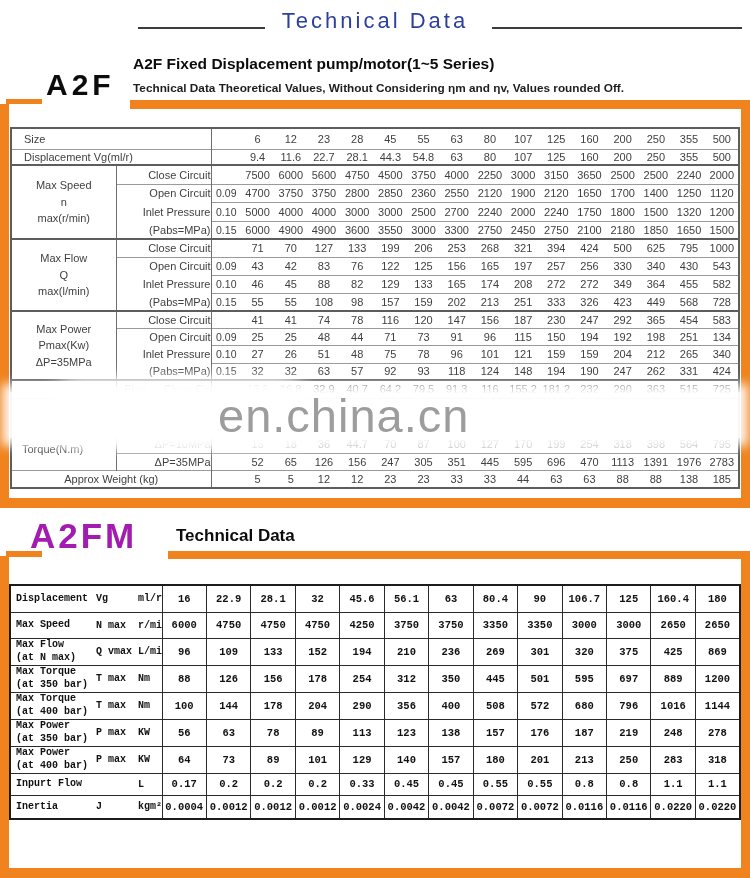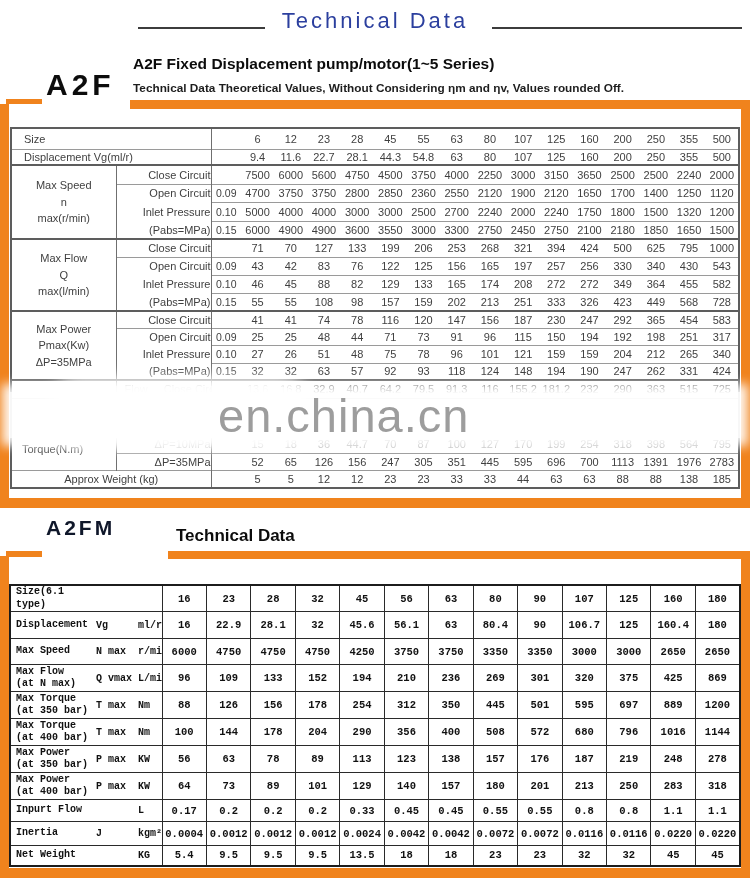--- a/index.html
+++ b/index.html
@@ -66,21 +66,21 @@
     left:55px;top:386px;width:250px;height:52px;border-radius:26px;z-index:4;
     background:rgba(255,255,255,0.90);
     box-shadow:0 0 14px 10px rgba(255,255,255,0.85);
   }
   .wm-text{
     left:218px;top:388px;z-index:5;
     font-size:47px;color:#9d9d9d;letter-spacing:1px;
     font-family:"Liberation Sans",sans-serif;
   }
   
-  .a2fm-badge{left:46px;top:516px;font-size:21px;font-weight:bold;letter-spacing:3px;color:#0f172a;}
+  .a2fm-badge{left:30px;top:516px;font-size:35px;font-weight:bold;letter-spacing:3px;color:#a21caf;}
   .a2fm-heading{left:176px;top:526px;font-size:17px;font-weight:bold;color:#0c0c0c;}
   .a2fm-wrap{left:9px;top:584px;}
   table.a2fm{
     border-collapse:collapse;table-layout:fixed;width:732px;
     border:2px solid #1c1c1c;background:#fff;
     font-family:"Liberation Mono",monospace;font-weight:bold;color:#111;
   }
   table.a2fm td{
     border:1px solid #2a2a2a;text-align:center;padding:0;
     font-size:10.5px;overflow:hidden;white-space:nowrap;
@@ -344,21 +344,21 @@
           <td class="t1">71</td>
           <td class="t1">73</td>
           <td class="t1">91</td>
           <td class="t1">96</td>
           <td class="t1">115</td>
           <td class="t1">150</td>
           <td class="t1">194</td>
           <td class="t1">192</td>
           <td class="t1">198</td>
           <td class="t1">251</td>
-          <td class="t1">317</td>
+          <td class="t1">134</td>
         </tr>
         <tr style="height: 18px;">
           <td class="sub vl vr">Inlet Pressure</td>
           <td class="t1 pcol">0.10</td>
           <td class="t1">27</td>
           <td class="t1">26</td>
           <td class="t1">51</td>
           <td class="t1">48</td>
           <td class="t1">75</td>
           <td class="t1">78</td>
@@ -437,21 +437,21 @@
           <td class="t1">52</td>
           <td class="t1">65</td>
           <td class="t1">126</td>
           <td class="t1">156</td>
           <td class="t1">247</td>
           <td class="t1">305</td>
           <td class="t1">351</td>
           <td class="t1">445</td>
           <td class="t1">595</td>
           <td class="t1">696</td>
-          <td class="t1">700</td>
+          <td class="t1">470</td>
           <td class="t1">1113</td>
           <td class="t1">1391</td>
           <td class="t1">1976</td>
           <td class="t1">2783</td>
         </tr>
         <tr style="height: 18px;">
           <td class="wlbl vr t1" colspan="2">Approx Weight  (kg)</td>
           <td class="t1 pcol"></td>
           <td class="t1">5</td>
           <td class="t1">5</td>
@@ -485,42 +485,20 @@
 <div class="abs orange o-left-a2fm"></div>
 <div class="abs orange o-right-a2fm"></div>
 <div class="abs orange o-bottom-a2fm"></div>
 
 <div class="abs a2fm-wrap">
   <table class="a2fm">
     <colgroup>
         <col style="width:152px">
       </colgroup>
     <tbody id="a2fm-body">
-        <tr style="height: 26px;">
-          <td class="albl">
-            <div class="wrap">
-              <span class="nm">Size(6.1 type)</span>
-              <span class="sy"></span>
-              <span class="un"></span>
-            </div>
-          </td>
-          <td>16</td>
-          <td>23</td>
-          <td>28</td>
-          <td>32</td>
-          <td>45</td>
-          <td>56</td>
-          <td>63</td>
-          <td>80</td>
-          <td>90</td>
-          <td>107</td>
-          <td>125</td>
-          <td>160</td>
-          <td>180</td>
-        </tr>
         <tr style="height: 27px;">
           <td class="albl">
             <div class="wrap">
               <span class="nm">Displacement</span>
               <span class="sy">Vg</span>
               <span class="un">ml/r</span>
             </div>
           </td>
           <td>16</td>
           <td>22.9</td>
@@ -710,37 +688,15 @@
           <td>0.0024</td>
           <td>0.0042</td>
           <td>0.0042</td>
           <td>0.0072</td>
           <td>0.0072</td>
           <td>0.0116</td>
           <td>0.0116</td>
           <td>0.0220</td>
           <td>0.0220</td>
         </tr>
-        <tr style="height: 20px;">
-          <td class="albl">
-            <div class="wrap">
-              <span class="nm">Net Weight</span>
-              <span class="sy"></span>
-              <span class="un">KG</span>
-            </div>
-          </td>
-          <td>5.4</td>
-          <td>9.5</td>
-          <td>9.5</td>
-          <td>9.5</td>
-          <td>13.5</td>
-          <td>18</td>
-          <td>18</td>
-          <td>23</td>
-          <td>23</td>
-          <td>32</td>
-          <td>32</td>
-          <td>45</td>
-          <td>45</td>
-        </tr>
       </tbody>
   </table>
 </div>
 
 </body></html>

